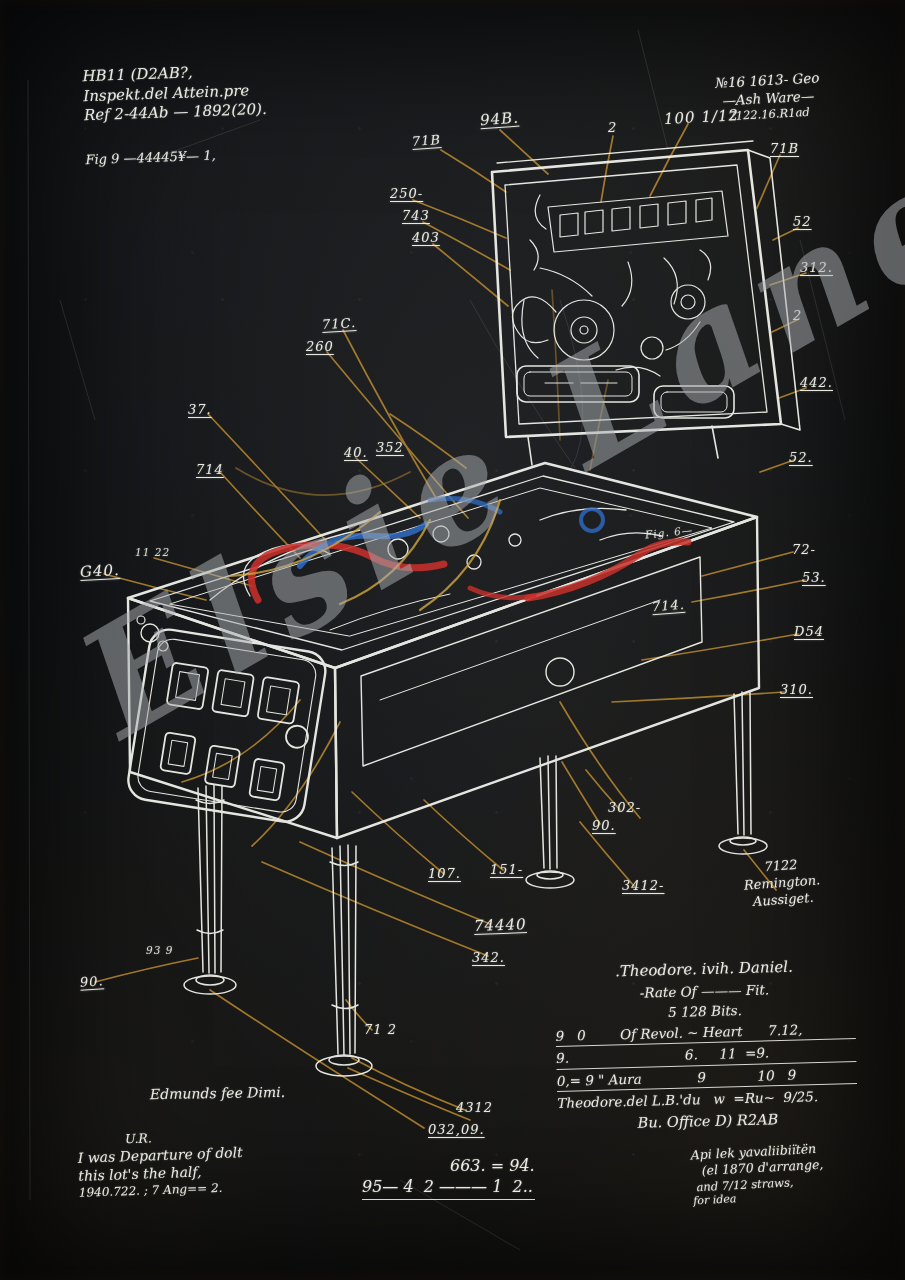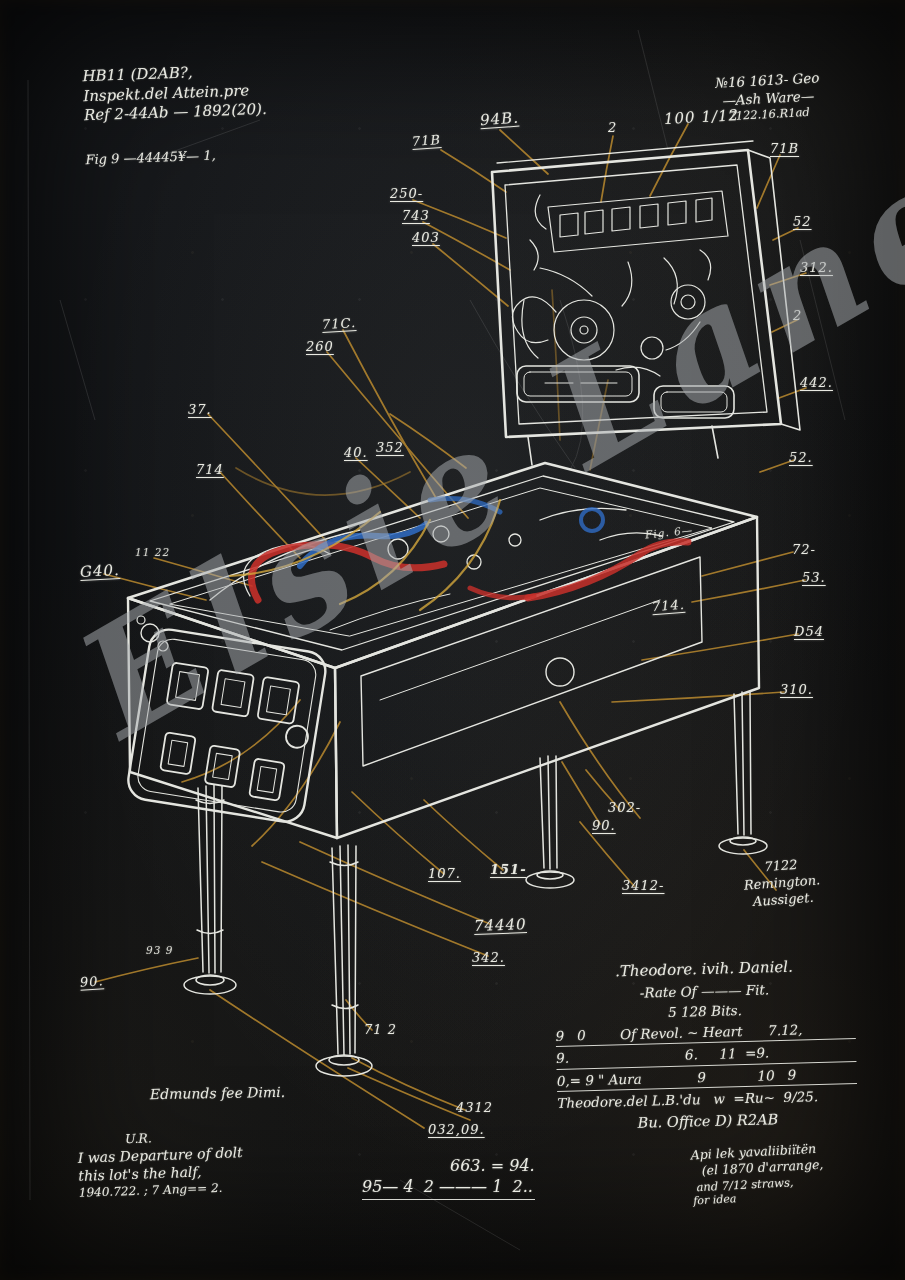--- a/index.html
+++ b/index.html
@@ -286,21 +286,21 @@
   <span class="co sm" style="left:135px;top:546px;">11 22</span>
   <span class="co u lg" style="left:80px;top:562px;transform:rotate(-3deg);">G40.</span>
   <span class="co" style="left:792px;top:542px;">72-</span>
   <span class="co u" style="left:802px;top:570px;">53.</span>
   <span class="co u" style="left:794px;top:624px;">D54</span>
   <span class="co u" style="left:780px;top:682px;">310.</span>
   <span class="co sm" style="left:645px;top:526px;transform:rotate(-6deg);">Fig. 6—</span>
   <span class="co u" style="left:652px;top:598px;transform:rotate(-4deg);">714.</span>
   <span class="co u" style="left:592px;top:818px;">90.</span>
   <span class="co u" style="left:428px;top:866px;">107.</span>
-  <span class="co u" style="left:490px;top:862px;font-weight:bold;">151-</span>
+  <span class="co u" style="left:490px;top:862px;">151-</span>
   <span class="co u" style="left:622px;top:878px;">3412-</span>
   <span class="co u lg" style="left:474px;top:916px;transform:rotate(-2deg);">74440</span>
   <span class="co u" style="left:472px;top:950px;">342.</span>
   <span class="co sm" style="left:146px;top:944px;">93 9</span>
   <span class="co u" style="left:80px;top:974px;transform:rotate(-4deg);">90.</span>
   <span class="co" style="left:364px;top:1022px;">71 2</span>
   <span class="co" style="left:456px;top:1100px;">4312</span>
   <span class="co u" style="left:428px;top:1122px;">032,09.</span>
   <span class="co" style="left:608px;top:800px;">302-</span>
 

